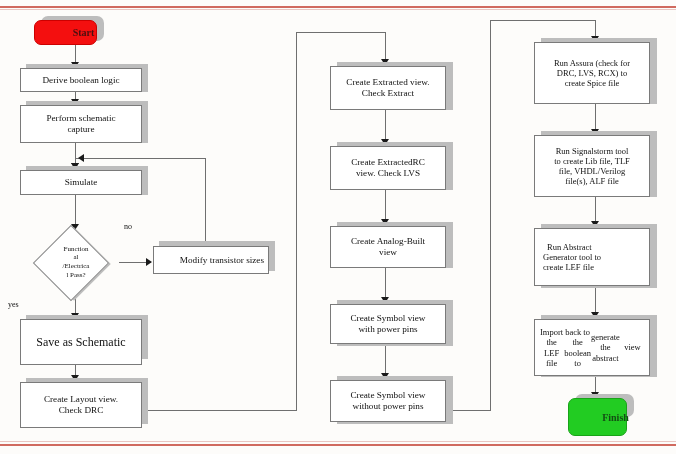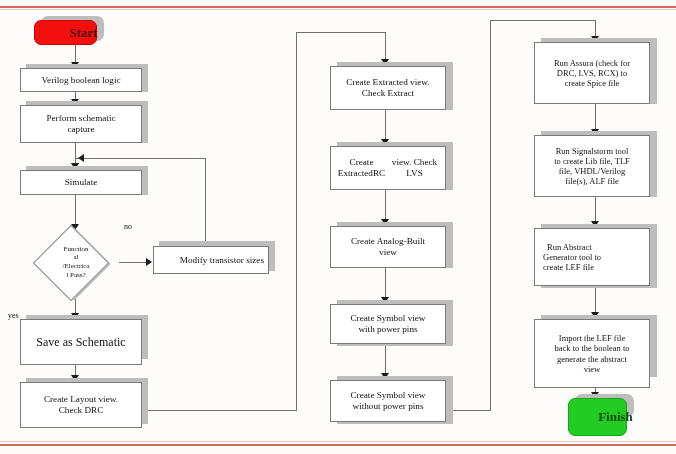--- a/index.html
+++ b/index.html
@@ -31,21 +31,21 @@
   .boxface .txt{display:block;width:100%;}
   .t8{font-size:8.5px;}
   .t9{font-size:9.2px;}
   .t11{font-size:12px;}
 
   
   .term-shadow{position:absolute;background:#bdbdbd;border-radius:7px;}
   .term-face{
     position:absolute;box-sizing:border-box;border-radius:7px;
     display:flex;align-items:center;justify-content:center;
-    font-size:13px;font-weight:bold;color:#3a3a3a;padding-left:36px;
+    font-size:10px;font-weight:bold;color:#3a3a3a;padding-left:36px;
   }
   .term-start{background:#f40f0f;border:1px solid #c00;color:#4a1010;}
   .term-finish{background:#22cc22;border:1px solid #19a319;color:#144d14;}
 
   
   .dia-wrap{position:absolute;}
   .dia-shadow{position:absolute;background:#bdbdbd;transform:rotate(45deg);}
   .dia-face{
     position:absolute;background:#ffffff;border:1px solid #8a8a8a;
     transform:rotate(45deg);
@@ -144,21 +144,21 @@
   <div class="arrow arrow-down" style="left:591px;top:392px;"></div>
 
   <div class="node">
     <div class="term-shadow" style="left:41px;top:16px;width:63px;height:25px;"></div>
     <div class="term-face term-start" style="left:34px;top:20px;width:63px;height:25px;">Start</div>
   </div>
 
   <div class="node">
     <div class="shadow" style="left:26px;top:64px;width:122px;height:28px;"></div>
     <div class="boxface t9" style="left:20px;top:68px;width:122px;height:24px;">
-      <span class="txt">Verilog  boolean  logic</span>
+      <span class="txt">Derive  boolean  logic</span>
     </div>
   </div>
 
   <div class="node">
     <div class="shadow" style="left:26px;top:101px;width:122px;height:42px;"></div>
     <div class="boxface t9" style="left:20px;top:105px;width:122px;height:38px;flex-direction:column;">
       <span class="txt">Perform  schematic</span>
       <span class="txt">capture</span>
     </div>
   </div>
@@ -174,21 +174,21 @@
     <div class="dia-shadow" style="left:48px;top:238px;width:52px;height:52px;"></div>
     <div class="dia-face" style="left:44px;top:236px;width:52px;height:52px;"></div>
     <div class="dia-text" style="left:42px;top:236px;width:68px;height:52px;flex-direction:column;">
       <span>Function</span>
       <span>al</span>
       <span>/Electrica</span>
       <span>l Pass?</span>
     </div>
   </div>
   <div class="lbl" style="left:124px;top:222px;">no</div>
-  <div class="lbl" style="left:8px;top:311px;">yes</div>
+  <div class="lbl" style="left:8px;top:300px;">yes</div>
 
   <div class="node">
     <div class="shadow" style="left:159px;top:241px;width:116px;height:30px;"></div>
     <div class="boxface t9" style="left:153px;top:246px;width:116px;height:28px;text-align:right;">
       <span class="txt">Modify  transistor  sizes</span>
     </div>
   </div>
 
   <div class="node">
     <div class="shadow" style="left:26px;top:315px;width:122px;height:44px;"></div>
@@ -208,21 +208,21 @@
   <div class="node">
     <div class="shadow" style="left:337px;top:62px;width:116px;height:48px;"></div>
     <div class="boxface t9" style="left:330px;top:66px;width:116px;height:44px;flex-direction:column;">
       <span class="txt">Create  Extracted  view.</span>
       <span class="txt">Check  Extract</span>
     </div>
   </div>
 
   <div class="node">
     <div class="shadow" style="left:337px;top:142px;width:116px;height:48px;"></div>
-    <div class="boxface t9" style="left:330px;top:146px;width:116px;height:44px;flex-direction:row;">
+    <div class="boxface t9" style="left:330px;top:146px;width:116px;height:44px;flex-direction:column;">
       <span class="txt">Create  ExtractedRC</span>
       <span class="txt">view.   Check  LVS</span>
     </div>
   </div>
 
   <div class="node">
     <div class="shadow" style="left:337px;top:222px;width:116px;height:46px;"></div>
     <div class="boxface t9" style="left:330px;top:226px;width:116px;height:42px;flex-direction:column;">
       <span class="txt">Create  Analog-Built</span>
       <span class="txt">view</span>
@@ -268,21 +268,21 @@
     <div class="shadow" style="left:541px;top:224px;width:116px;height:64px;"></div>
     <div class="boxface t8" style="left:534px;top:228px;width:116px;height:58px;flex-direction:column;align-items:flex-start;">
       <span class="txt" style="text-align:left;padding-left:8px;">Run Abstract</span>
       <span class="txt" style="text-align:left;padding-left:4px;">Generator  tool to</span>
       <span class="txt" style="text-align:left;padding-left:4px;">create LEF file</span>
     </div>
   </div>
 
   <div class="node">
     <div class="shadow" style="left:541px;top:315px;width:116px;height:62px;"></div>
-    <div class="boxface t8" style="left:534px;top:319px;width:116px;height:69px;flex-direction:column;text-align:center;">
+    <div class="boxface t8" style="left:534px;top:319px;width:116px;height:57px;flex-direction:row;text-align:center;">
       <span class="txt">Import the LEF file</span>
       <span class="txt">back to the boolean  to</span>
       <span class="txt">generate  the abstract</span>
       <span class="txt">view</span>
     </div>
   </div>
 
   <div class="node">
     <div class="term-shadow" style="left:575px;top:394px;width:59px;height:23px;"></div>
     <div class="term-face term-finish" style="left:568px;top:398px;width:59px;height:38px;">Finish</div>

